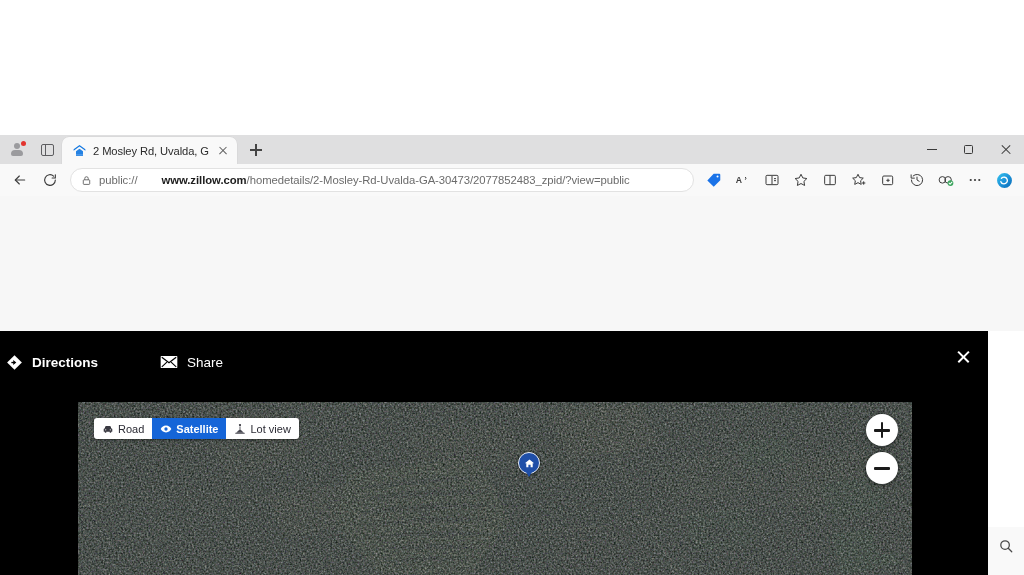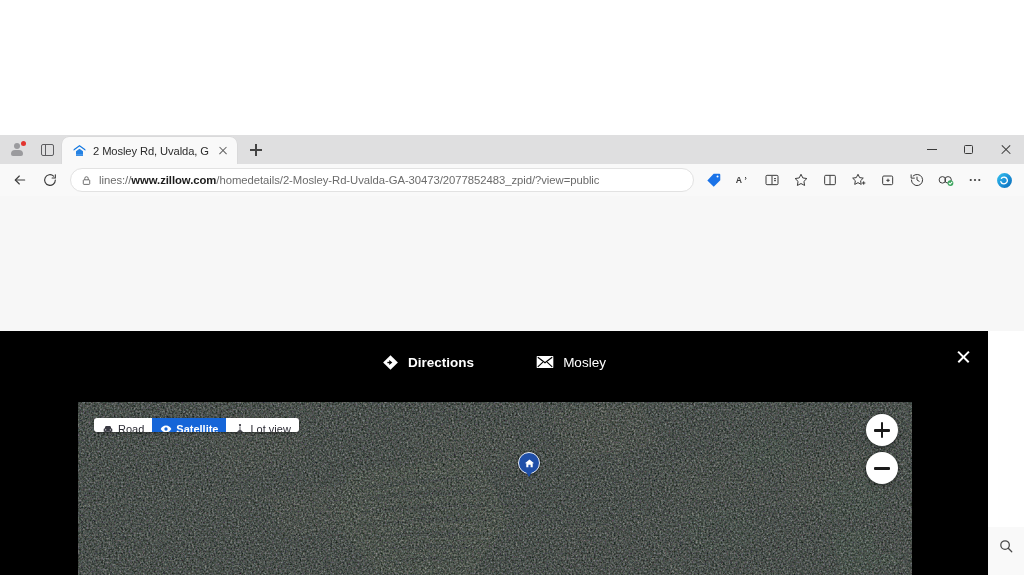--- a/index.html
+++ b/index.html
@@ -74,33 +74,33 @@
     position:relative; height:32px; width:1024px; background:#f9f9f9;
     display:flex; align-items:center; padding:0 6px; gap:2px;
   }
   .navicon { width:28px; height:28px; border-radius:4px; display:flex; align-items:center; justify-content:center; flex:0 0 auto; }
   .omnibox {
     flex:1 1 auto; height:24px; background:#ffffff; border-radius:12px;
     display:flex; align-items:center; gap:7px; padding:0 10px; margin:0 4px;
     border:1px solid #e2e2e2;
   }
   .urltext { font-size:11.3px; color:#6b6b6b; white-space:nowrap; overflow:hidden; letter-spacing:-0.05px; }
-  .urltext b { color:#1c1c1c; font-weight:700; }
+  .urltext b { color:#1c1c1c; font-weight:700;padding-left:24px; }
   .toolbar-right { display:flex; align-items:center; gap:1px; flex:0 0 auto; }
   .copilot-btn { width:28px; height:28px; display:flex; align-items:center; justify-content:center; }
 
   
   .viewport { position:absolute; left:0; top:196px; width:1024px; height:379px; background:#ffffff; overflow:hidden; }
   .modal {
     position:absolute; left:0; top:0; width:988px; height:379px; background:#000;
     border-radius:0 0 0 0;
   }
   .modal-topbar {
     position:absolute; left:0; top:0; width:988px; height:62px;
-    display:flex; align-items:center; justify-content:center; gap:50px;
+    display:flex; align-items:center; justify-content:flex-start; gap:50px;
   }
   .topbar-item { display:flex; align-items:center; gap:9px; padding:4px 6px; }
   .topbar-item .lbl { color:#ffffff; font-size:13.5px; }
   .topbar-item.is-strong .lbl { font-weight:700; }
   .modal-close {
     position:absolute; right:8px; top:9px; width:34px; height:34px;
     display:flex; align-items:center; justify-content:center;
   }
   .modal-close .x { position:relative; width:15px; height:15px; }
   .modal-close .x:before, .modal-close .x:after {
@@ -110,21 +110,21 @@
   .modal-close .x:after  { transform:rotate(-45deg); }
 
   
   .map {
     position:absolute; left:78px; top:71px; width:834px; height:308px;
     overflow:hidden; background:#23301f;
   }
   .map-img { position:absolute; inset:0; }
 
   .maptypes {
-    position:absolute; left:16px; top:16px; height:14px; display:flex;
+    position:absolute; left:16px; top:16px; height:21px; display:flex;
     border-radius:3px; overflow:hidden;
     box-shadow:0 1px 3px rgba(0,0,0,.45);
     font-size:11px;
   }
   .mt {
     display:flex; align-items:center; gap:4px; padding:0 8px; height:21px;
     background:#ffffff; color:#2a2a33;
   }
   .mt.active { background:#1565d8; color:#ffffff; font-weight:700; }
   .mt .mtlabel { white-space:nowrap; }
@@ -225,21 +225,21 @@
       </div>
 
       <div class="omnibox">
         <span>
           <svg width="11" height="11" viewBox="0 0 24 24" fill="none" stroke="#5a5a5a" stroke-width="1.9">
             <rect x="5" y="10.5" width="14" height="10" rx="1.6"></rect>
             <path d="M8.2 10.5 V7.6 a3.8 3.8 0 0 1 7.6 0 v2.9"></path>
           </svg>
         </span>
         <span class="urltext">
-          <span>lines://</span><b>www.zillow.com</b><span>/homedetails/2-Mosley-Rd-Uvalda-GA-30473/2077852483_zpid/?view=public</span>
+          <span>public://</span><b>www.zillow.com</b><span>/homedetails/2-Mosley-Rd-Uvalda-GA-30473/2077852483_zpid/?view=public</span>
         </span>
       </div>
 
       <div class="toolbar-right">
         <div class="navicon">
           <svg width="16" height="16" viewBox="0 0 24 24">
             <path d="M11.5 2.6 H20 a1.4 1.4 0 0 1 1.4 1.4 v8.5 L11.6 22.2 2 12.6 Z" fill="#1a73e8"></path>
             <circle cx="17.3" cy="6.7" r="1.5" fill="#fff"></circle>
           </svg>
         </div>
@@ -336,21 +336,21 @@
 
 
           <div class="topbar-item">
             <span>
               <svg width="18" height="14" viewBox="0 0 24 18">
                 <rect x="0.9" y="0.9" width="22.2" height="16.2" rx="1.2" fill="#ffffff"></rect>
                 <path d="M2.4 2.6 L12 10 L21.6 2.6" fill="none" stroke="#000000" stroke-width="1.7"></path>
                 <path d="M2.4 15.6 L9.2 9.2 M21.6 15.6 L14.8 9.2" fill="none" stroke="#000000" stroke-width="1.5"></path>
               </svg>
             </span>
-            <span class="lbl">Mosley</span>
+            <span class="lbl">Share</span>
           </div>
         </div>
 
         <div class="modal-close">
           <div class="x"></div>
         </div>
 
         <div class="map">
 
           <svg class="map-img" width="834" height="308" viewBox="0 0 834 308" preserveAspectRatio="none">

